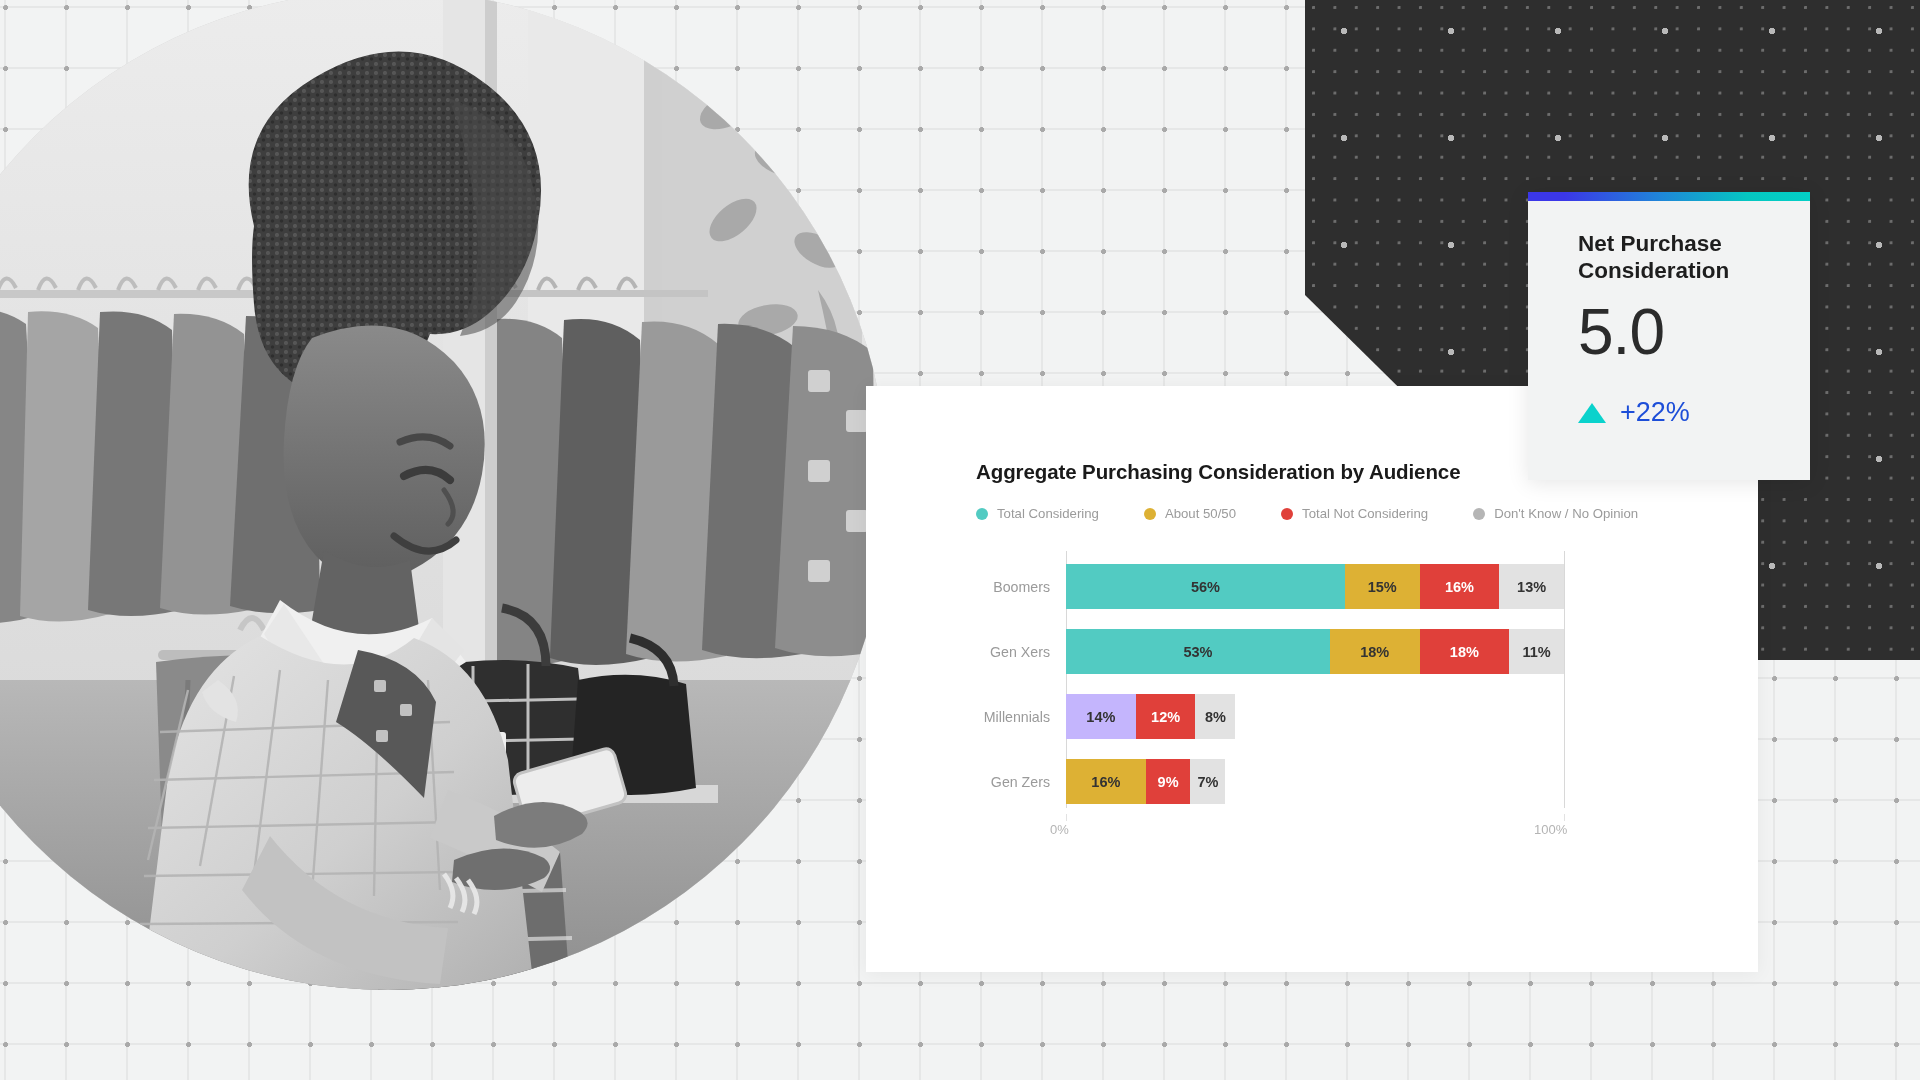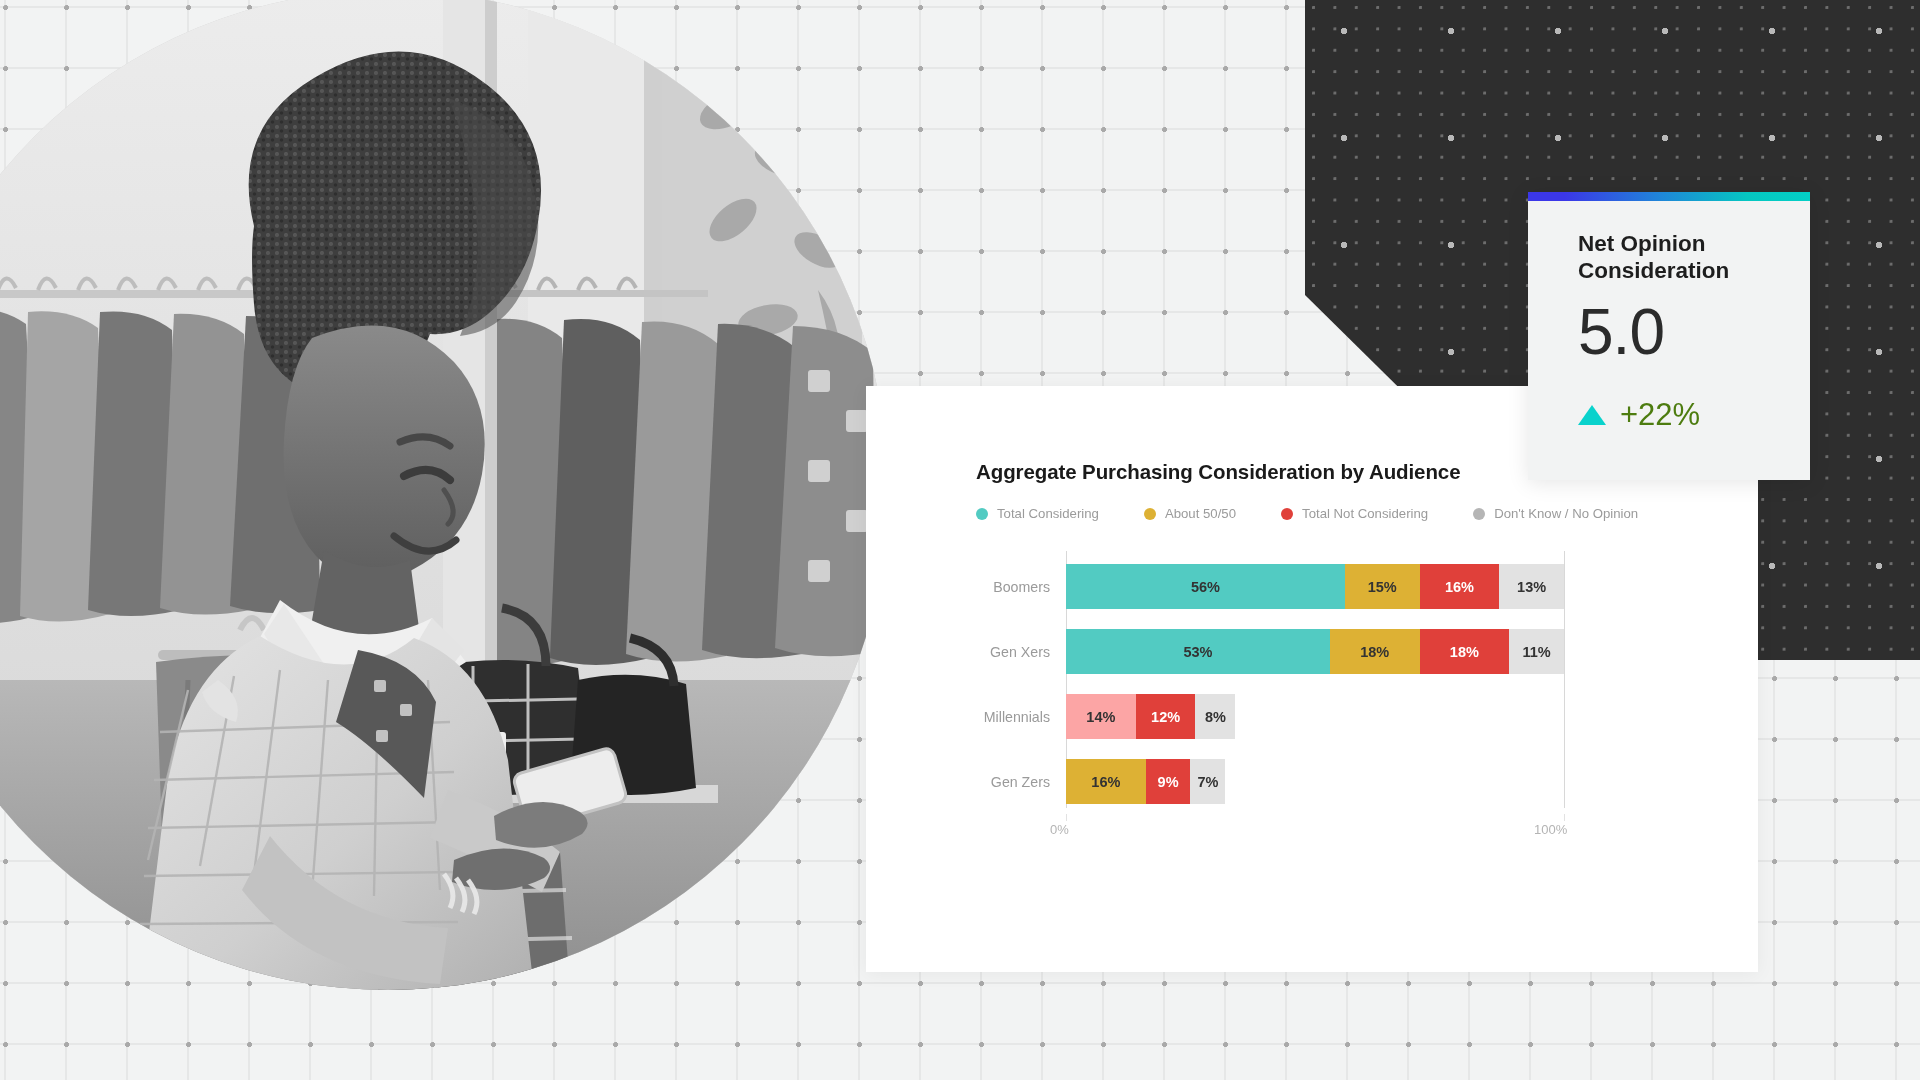--- a/index.html
+++ b/index.html
@@ -140,21 +140,21 @@
     position:absolute; left:50px; top:205px;
     display:flex; align-items:center;
   }
   .kpi-arrow {
     width:0; height:0; flex:none;
     border-left:14px solid transparent;
     border-right:14px solid transparent;
     border-bottom:20px solid #0ad2cc;
     margin-right:14px;
   }
-  .kpi-delta-text { font-size:31px; color:#4d7c0f; }
+  .kpi-delta-text { font-size:27px; color:#1d4ed8; }
 </style>
 </head>
 <body>
 
 <div id="stage">
 
   <div class="grid-bg"></div>
 
   <div class="dark-panel"></div>
 
@@ -408,21 +408,21 @@
             <div class="seg teal" style="background:#52cbc2;width:53%">53%</div>
             <div class="seg gold" style="background:#ddb134;width:18%">18%</div>
             <div class="seg red" style="background:#e0403a;width:18%">18%</div>
             <div class="seg gray" style="background:#e2e2e2;width:11%">11%</div>
           </div>
         </div>
 
         <div class="row">
           <div class="row-label">Millennials</div>
           <div class="bar">
-            <div class="seg gold" style="background:#fca5a5;width:14%">14%</div>
+            <div class="seg gold" style="background:#c4b5fd;width:14%">14%</div>
             <div class="seg red" style="background:#e0403a;width:12%">12%</div>
             <div class="seg gray" style="background:#e2e2e2;width:8%">8%</div>
           </div>
         </div>
 
         <div class="row">
           <div class="row-label">Gen Zers</div>
           <div class="bar">
             <div class="seg gold" style="background:#ddb134;width:16%">16%</div>
             <div class="seg red" style="background:#e0403a;width:9%">9%</div>
@@ -436,21 +436,21 @@
         <span class="tick-mark m0"></span>
         <span class="tick-mark m100"></span>
         <span class="tick t0">0%</span>
         <span class="tick t100">100%</span>
       </div>
     </div>
   </div>
 
   <div class="kpi-card">
     <div class="kpi-bar"></div>
-    <div class="kpi-title">Net Opinion Consideration</div>
+    <div class="kpi-title">Net Purchase Consideration</div>
     <div class="kpi-value">5.0</div>
     <div class="kpi-delta">
       <span class="kpi-arrow"></span>
       <span class="kpi-delta-text">+22%</span>
     </div>
   </div>
 
 </div>
 
 </body></html>

